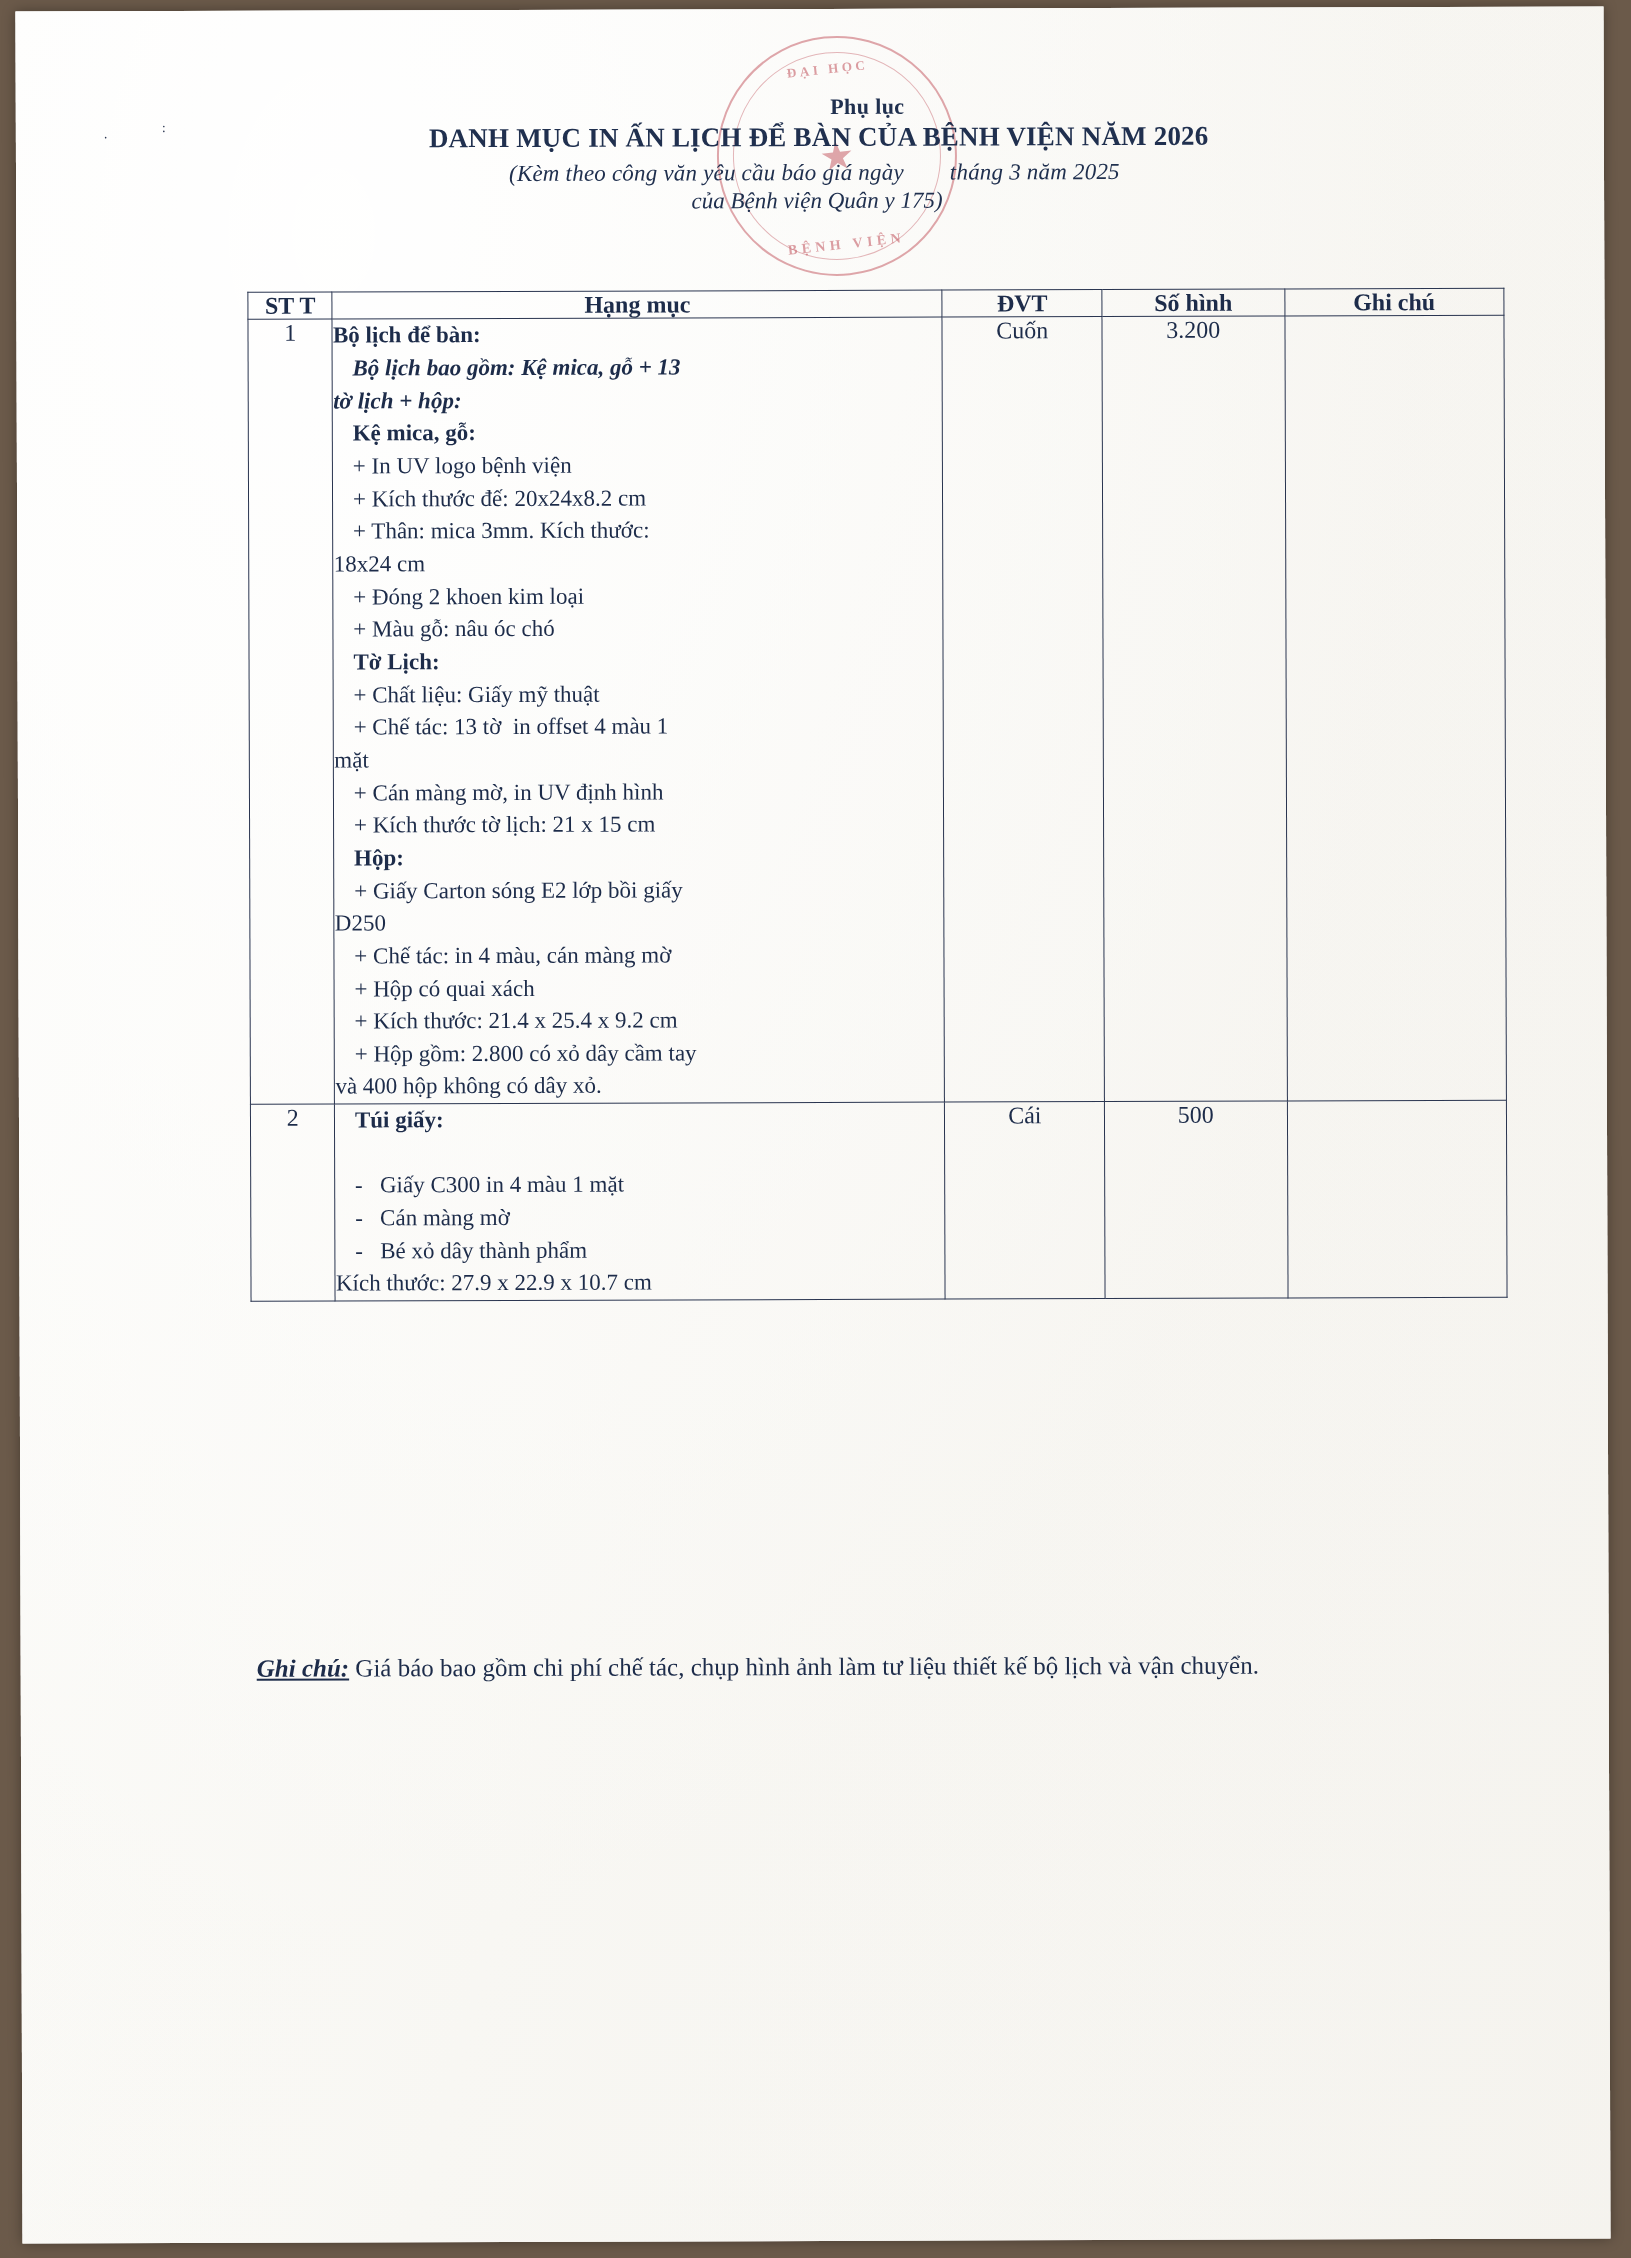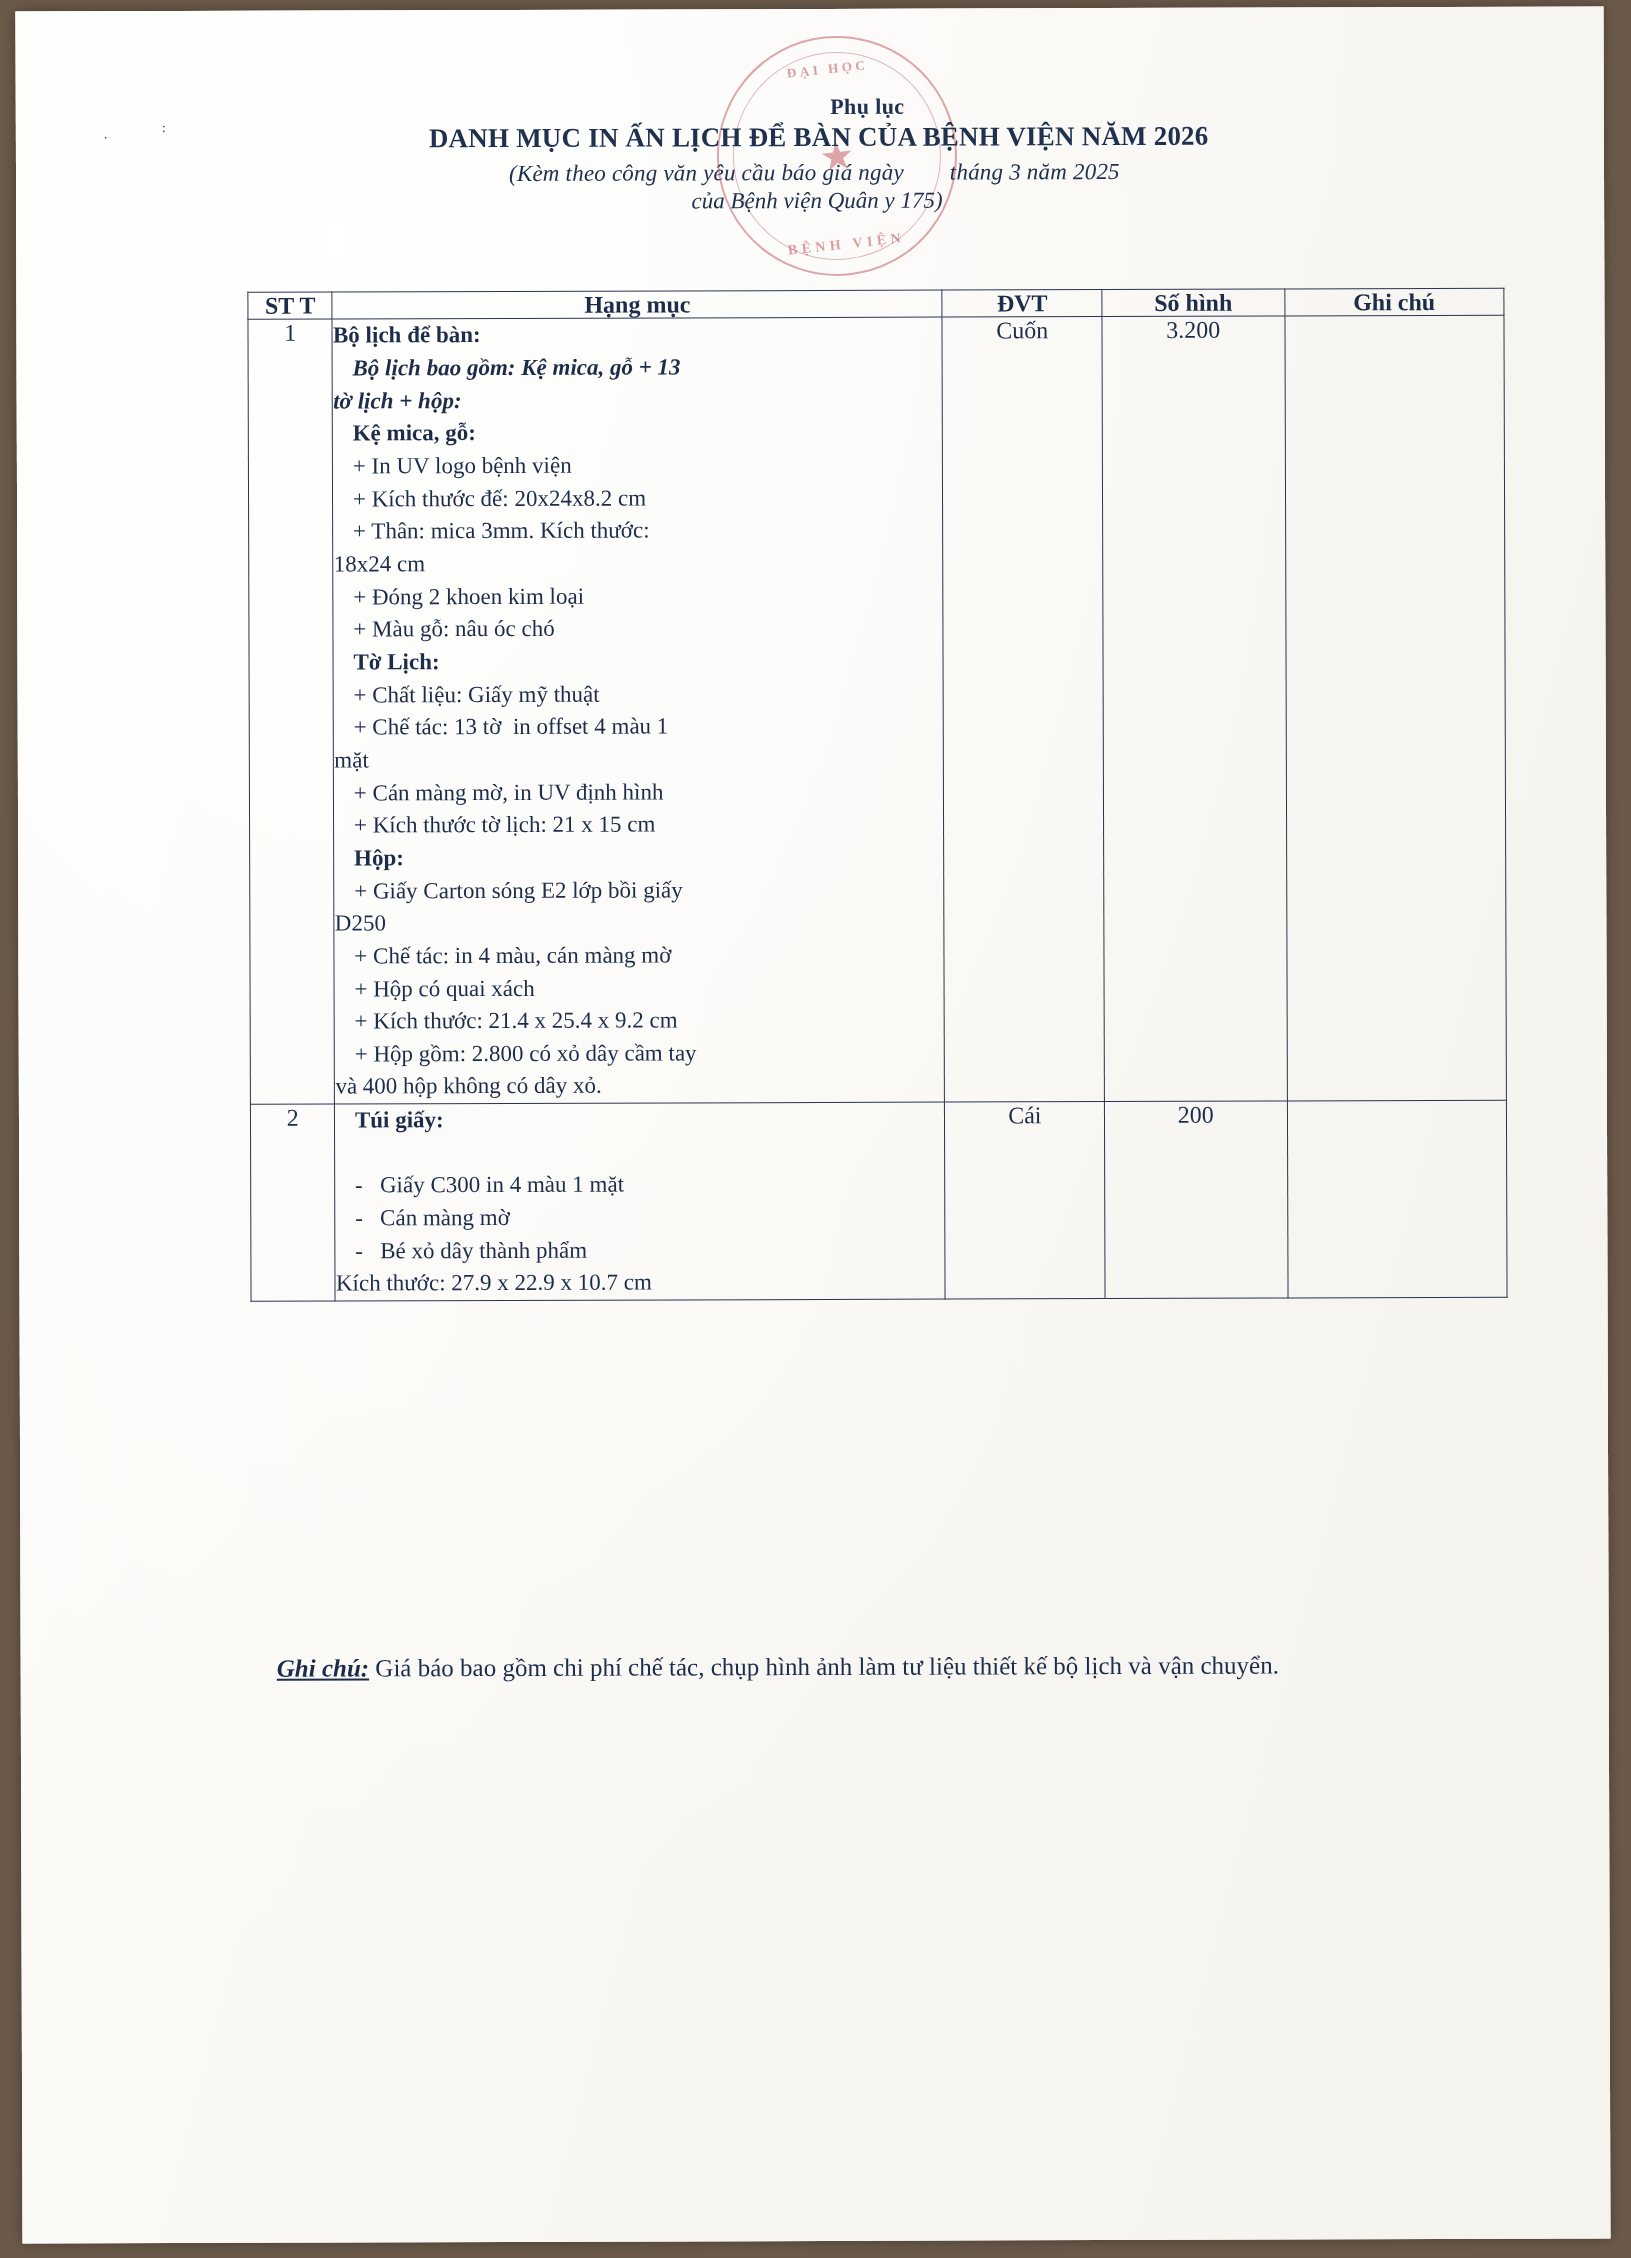--- a/index.html
+++ b/index.html
@@ -182,21 +182,20 @@
     top: 1639px;
     width: 1262px;
     font-size: 25px;
     line-height: 1.5;
     color: #1d2c4a;
   }
   #note .note-label {
     font-weight: bold;
     font-style: italic;
     text-decoration: underline;
-    margin-left: 20px;
   }
 </style>
 </head>
 <body>
 
 <div id="page">
   <div id="paper-tint"></div>
 
   <div class="stray" style="left:88px; top:115px;">.</div>
   <div class="stray" style="left:146px; top:109px;">:</div>
@@ -264,21 +263,21 @@
           <td class="cell-stt col-stt">2</td>
           <td class="cell-item col-item">
             <div class="ln b ind">Túi giấy:</div>
             <div class="ln ">&nbsp;</div>
             <div class="ln ind">-   Giấy C300 in 4 màu 1 mặt</div>
             <div class="ln ind">-   Cán màng mờ</div>
             <div class="ln ind">-   Bé xỏ dây thành phẩm</div>
             <div class="ln ">Kích thước: 27.9 x 22.9 x 10.7 cm</div>
           </td>
           <td class="cell-ctr col-dvt">Cái</td>
-          <td class="cell-ctr col-qty">200</td>
+          <td class="cell-ctr col-qty">500</td>
           <td class="cell-ctr col-note"></td>
         </tr>
       </tbody>
   </table>
 
   <div id="note">
     <span class="note-label">Ghi chú:</span><span> Giá báo bao gồm chi phí chế tác, chụp hình ảnh làm tư liệu thiết kế bộ lịch và vận chuyển.</span>
   </div>
 </div>
 

